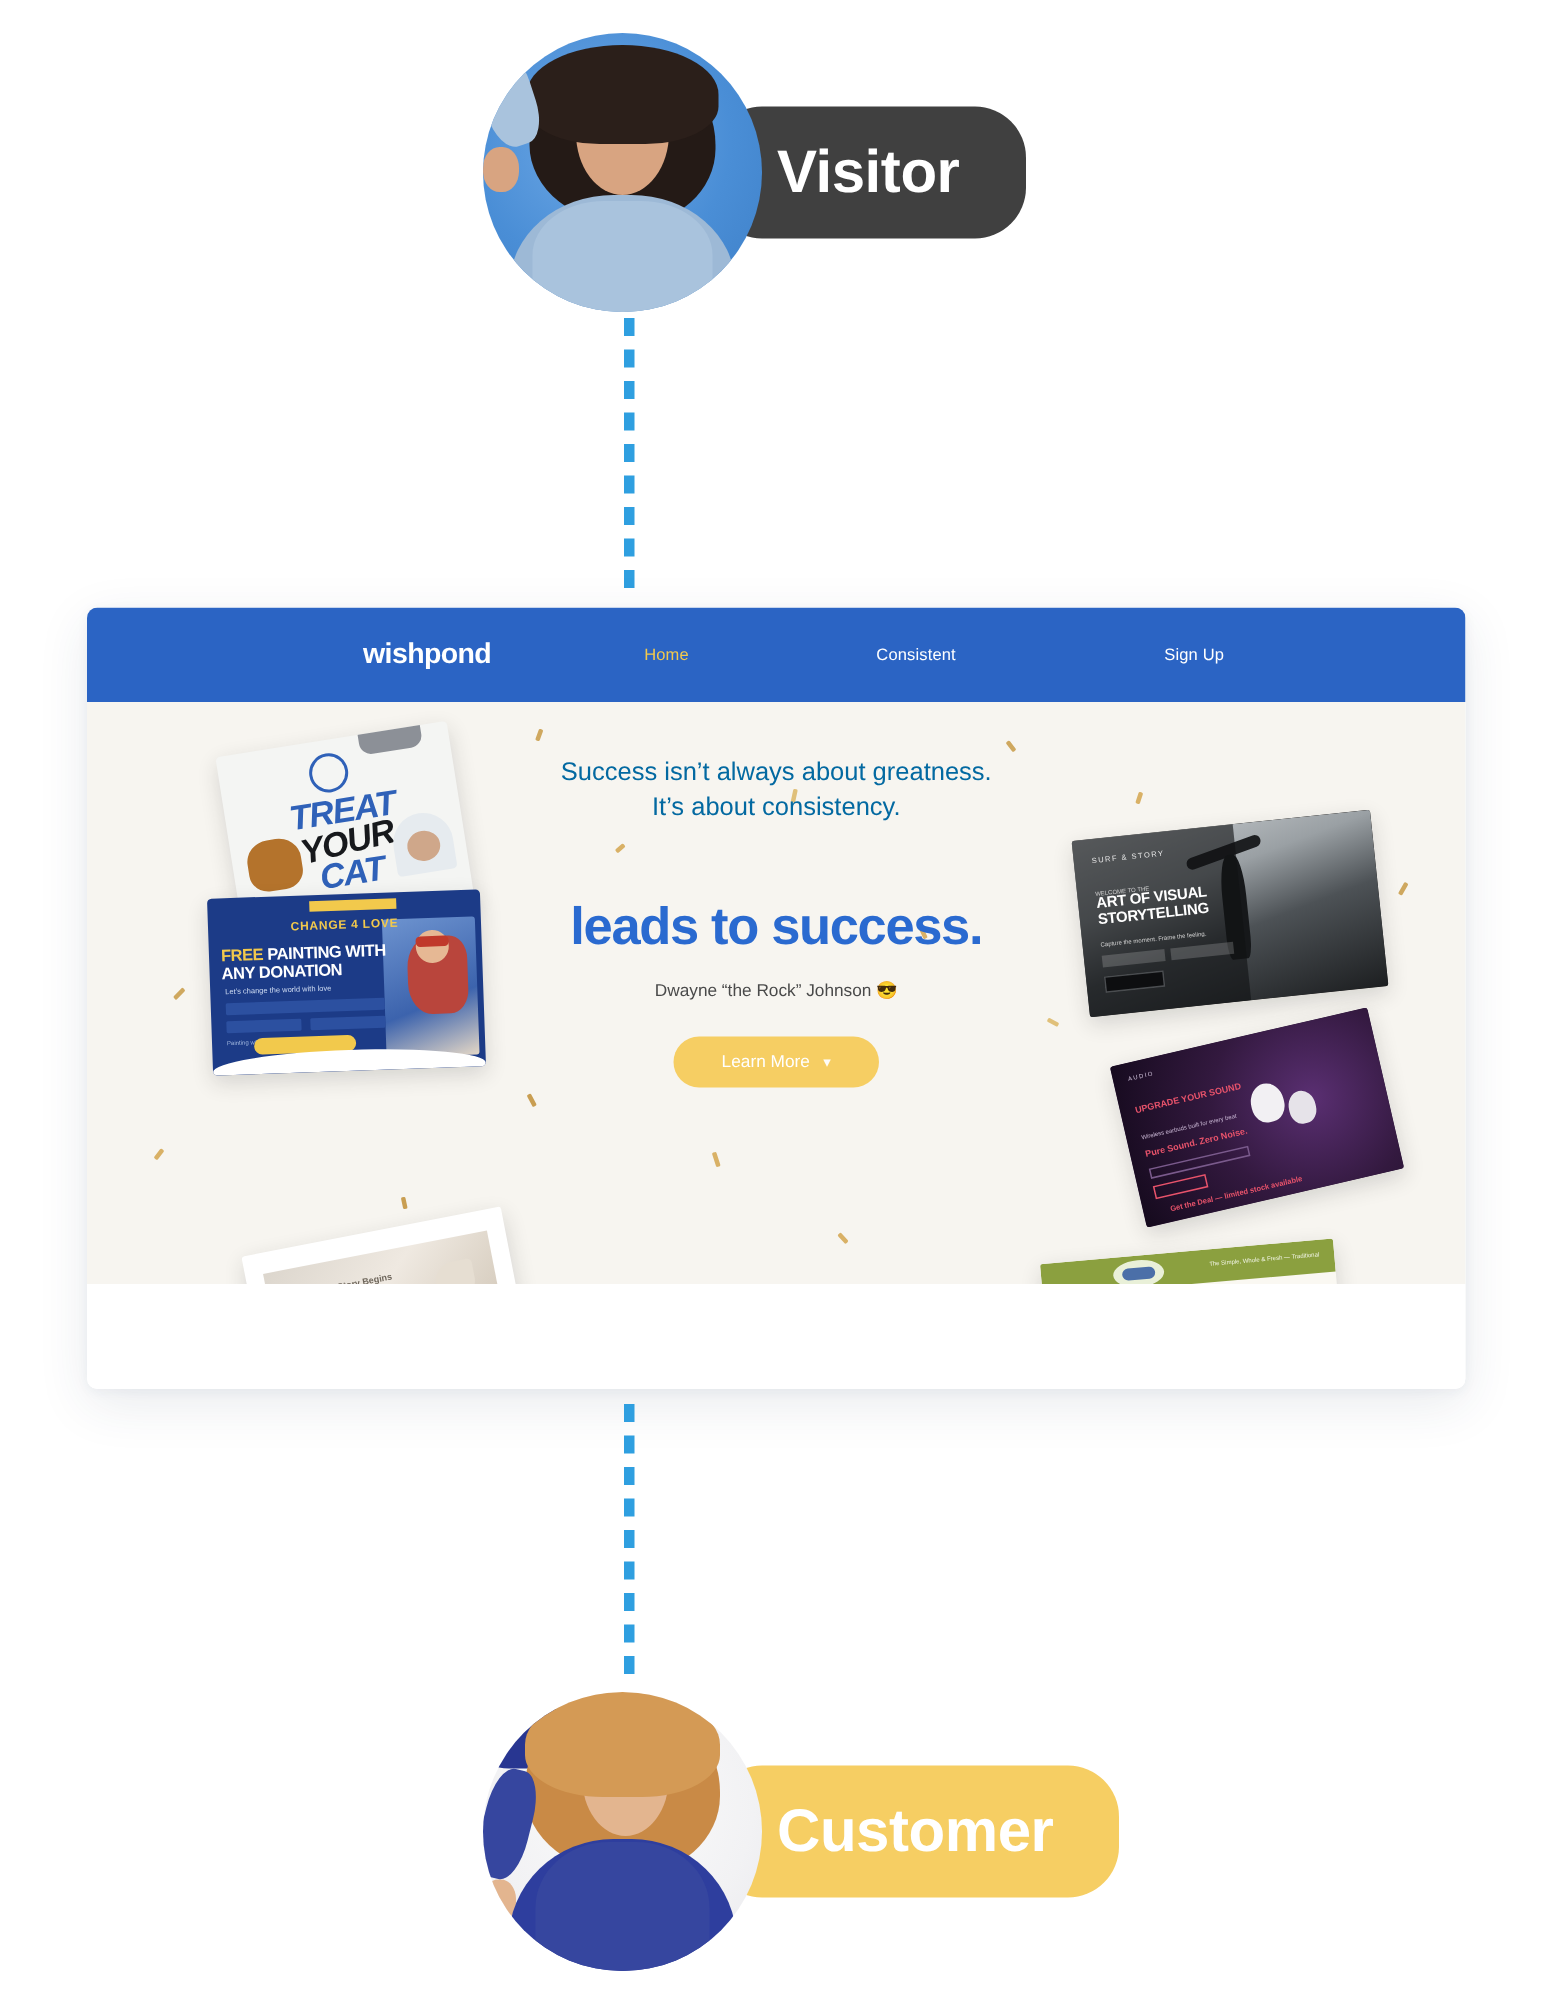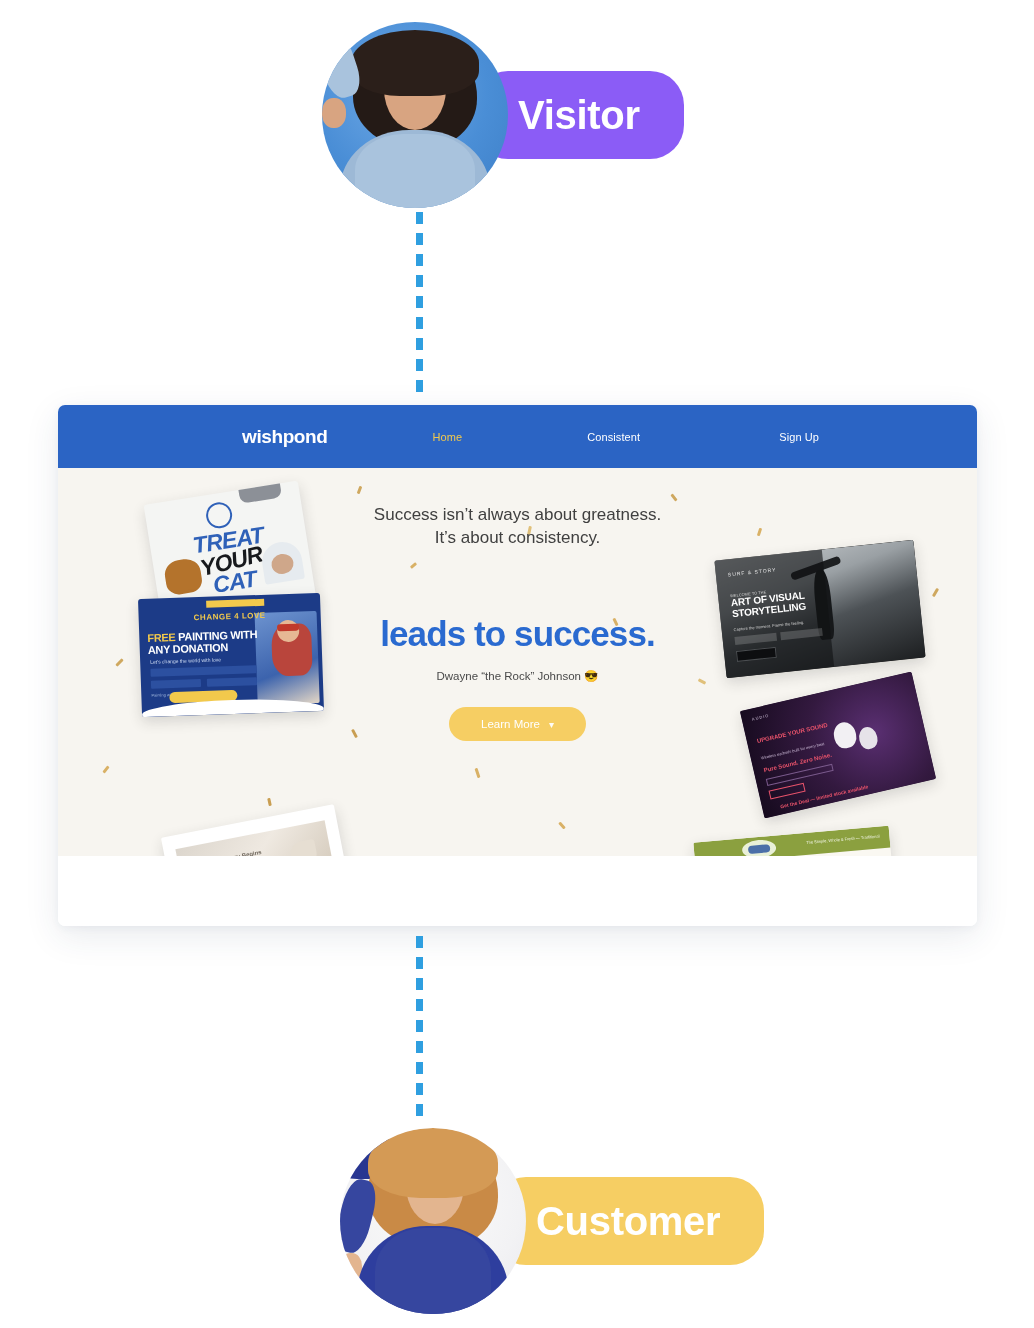--- a/index.html
+++ b/index.html
@@ -35,21 +35,21 @@
   .connector-top { top: 212px; height: 190px; }
   .connector-bottom { top: 936px; height: 180px; }
 
   
   .persona {
     position: absolute;
     display: flex;
     align-items: center;
   }
   .persona-visitor { left: 322px; top: 22px; }
-  .persona-customer { left: 340px; top: 1128px; }
+  .persona-customer { left: 322px; top: 1128px; }
 
   .avatar {
     position: relative;
     width: 186px;
     height: 186px;
     border-radius: 50%;
     overflow: hidden;
     flex: 0 0 auto;
     z-index: 3;
   }
@@ -103,21 +103,21 @@
   .bubble::before {
     content: "";
     position: absolute;
     left: -30px;
     top: 50%;
     transform: translateY(-50%);
     width: 0; height: 0;
     border-top: 40px solid transparent;
     border-bottom: 40px solid transparent;
   }
-  .bubble-visitor { background: #8b5cf6; }
+  .bubble-visitor { background: #404040; }
   .bubble-visitor::before { border-right: 34px solid #2b64c4; }
   .bubble-customer { background: #f6ce63; }
   .bubble-customer::before { border-right: 34px solid #f6ce63; }
 
   
   .browser {
     position: absolute;
     left: 58px;
     top: 405px;
     width: 919px;
@@ -125,33 +125,32 @@
     border-radius: 7px;
     overflow: hidden;
     background: #ffffff;
     box-shadow: 0 10px 34px rgba(40,55,90,0.10), 0 2px 8px rgba(40,55,90,0.05);
   }
   .navbar {
     height: 63px;
     background: #2b64c4;
     display: flex;
     align-items: center;
-    gap: 32px;
   }
   .brand {
     color: #ffffff;
     font-size: 19px;
     font-weight: bold;
     letter-spacing: -0.4px;
     margin-left: 184px;
   }
   .navlinks {
     display: flex;
     align-items: center;
-    margin-left: 73px;
+    margin-left: 102px;
     justify-content: flex-end;
   }
   .navlink {
     color: #ffffff;
     font-size: 11px;
     letter-spacing: 0.1px;
   }
   .navlink.active { color: #f2c94c; }
   .nav-gap-1 { width: 125px; }
   .nav-gap-2 { width: 139px; }
@@ -170,24 +169,24 @@
   .hero-center {
     position: absolute;
     left: 50%;
     top: 36px;
     transform: translateX(-50%);
     width: 430px;
     text-align: center;
     z-index: 4;
   }
   .hero-kicker {
-    color: #404040;
+    color: #0369a1;
     font-size: 17px;
     line-height: 1.35;
-    margin: 0 0 24px 0;
+    margin: 0 0 8px 0;
     font-weight: normal;
   }
   .hero-title {
     color: #2a6ad0;
     font-size: 35px;
     font-weight: bold;
     line-height: 1.16;
     letter-spacing: -0.9px;
     margin: 0 0 14px 0;
   }

